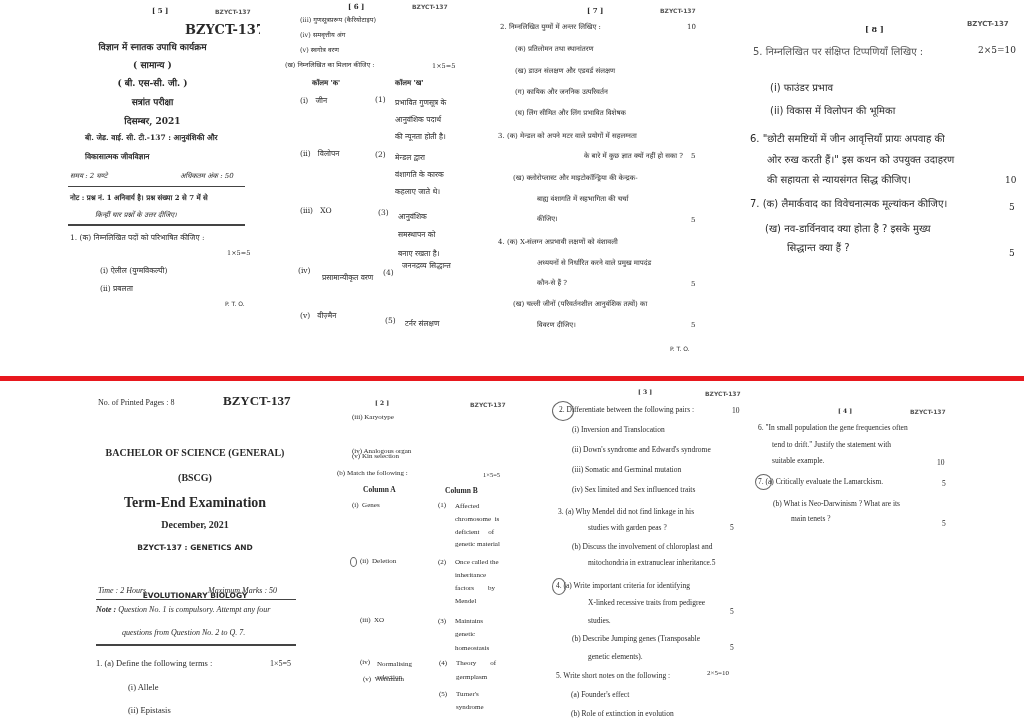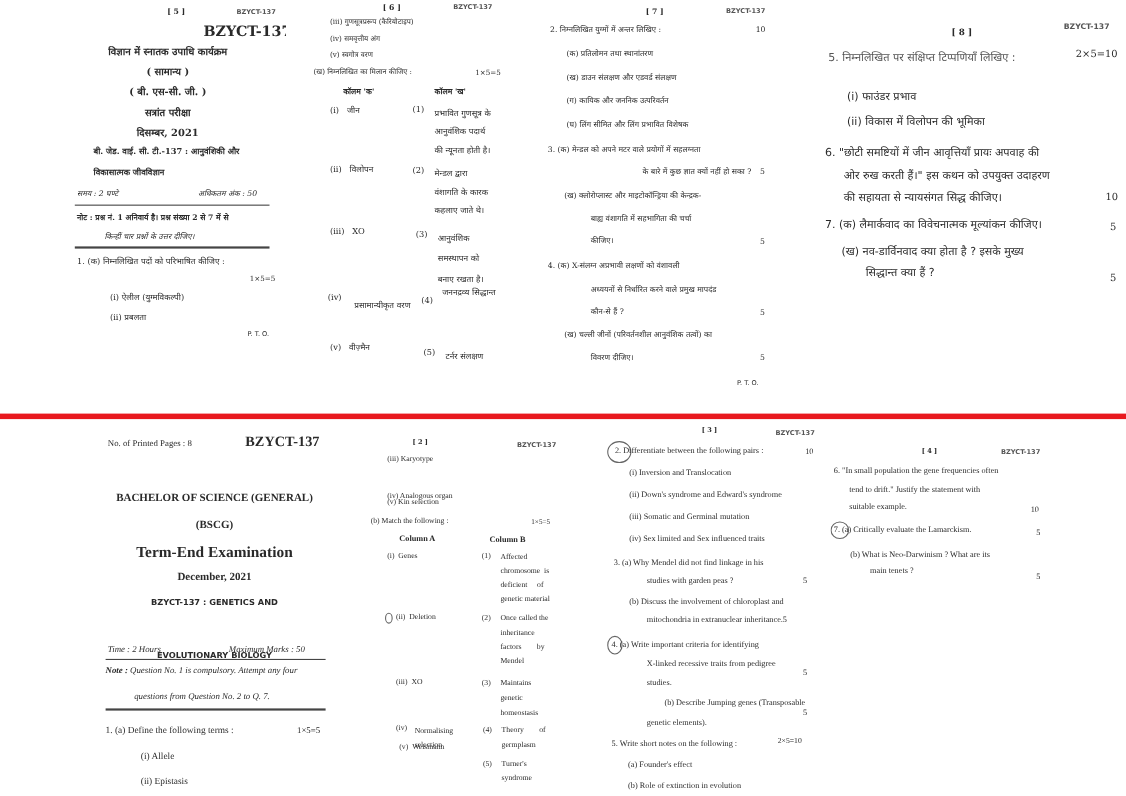--- a/index.html
+++ b/index.html
@@ -212,21 +212,21 @@
   <div class="line en" style="left:8px;top:122px;font-size:7.5px;">3.  (a)  Why Mendel did not find linkage in his</div>
   <div class="line en" style="left:38px;top:138px;font-size:7.5px;">studies with garden peas ?</div>
   <div class="mark en" style="left:180px;top:138px;font-size:7.5px;">5</div>
   <div class="line en" style="left:22px;top:157px;font-size:7.5px;">(b)  Discuss the involvement of chloroplast and</div>
   <div class="line en" style="left:38px;top:173px;font-size:7.5px;">mitochondria in extranuclear inheritance.5</div>
   <div class="circle" style="left:2px;top:193px;width:14px;height:17px;"></div>
   <div class="line en" style="left:6px;top:196px;font-size:7.5px;">4.  (a)  Write important criteria for identifying</div>
   <div class="line en" style="left:38px;top:213px;font-size:7.5px;">X-linked recessive traits from pedigree</div>
   <div class="mark en" style="left:180px;top:222px;font-size:7.5px;">5</div>
   <div class="line en" style="left:38px;top:231px;font-size:7.5px;">studies.</div>
-  <div class="line en" style="left:22px;top:249px;font-size:7.5px;margin-left:32px;">(b)  Describe Jumping genes (Transposable</div>
+  <div class="line en" style="left:22px;top:249px;font-size:7.5px;">(b)  Describe Jumping genes (Transposable</div>
   <div class="mark en" style="left:180px;top:258px;font-size:7.5px;">5</div>
   <div class="line en" style="left:38px;top:267px;font-size:7.5px;">genetic elements).</div>
   <div class="line en" style="left:6px;top:286px;font-size:7.5px;">5.  Write short notes on the following :</div>
   <div class="mark en" style="left:157px;top:284px;font-size:7px;">2×5=10</div>
   <div class="line en" style="left:21px;top:305px;font-size:7.5px;">(a)  Founder's effect</div>
   <div class="line en" style="left:21px;top:324px;font-size:7.5px;">(b)  Role of extinction in evolution</div>
 </div>
 
 <div class="page" style="left:755px;top:395px;width:200px;height:329px;">
   <span class="pgnum" style="left:83px;top:12px;font-size:6px;">[ 4 ]</span>

